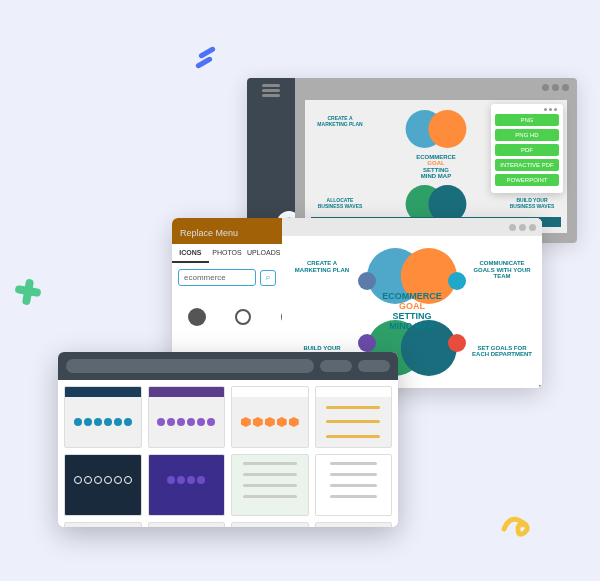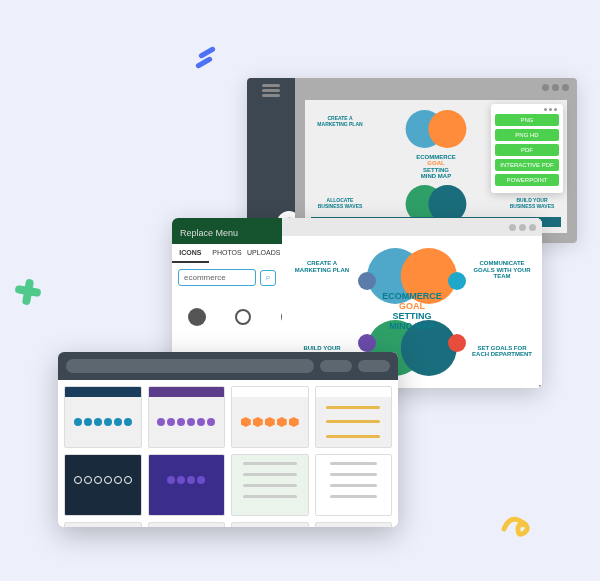--- a/index.html
+++ b/index.html
@@ -42,21 +42,21 @@
 .petal.br{background:#1A6D7C;bottom:4px;left:50%;transform:translateX(-20%)}
 .side-label{position:absolute;font-size:5px;color:#0A7D8C;font-weight:bold;text-align:center;line-height:1.1;width:50px}
 .side-label.stl{top:10px;left:4px}
 .side-label.str{top:10px;right:4px}
 .side-label.sbl{bottom:18px;left:4px}
 .side-label.sbr{bottom:18px;right:4px}
 .mm-footer{position:absolute;bottom:0;left:0;right:0;height:10px;background:#1A6D7C}
 
 
 .win2{position:absolute;top:218px;left:172px;width:370px;height:170px;border-radius:6px;overflow:hidden;box-shadow:0 6px 24px rgba(0,0,0,0.2);display:flex;background:#fff}
-.win2-side{width:110px;background:#14532d;display:flex;flex-direction:column}
+.win2-side{width:110px;background:#a16207;display:flex;flex-direction:column}
 .replace-title{color:#ddd;font-size:9px;padding:10px 8px 6px}
 .tabs{display:flex;background:#fff}
 .tab{flex:1;font-size:7px;text-align:center;padding:5px 0;color:#333;border-bottom:2px solid transparent}
 .tab.active{border-bottom-color:#333;font-weight:bold}
 .search-row{background:#fff;padding:6px;display:flex;gap:4px;align-items:center}
 .search-box{flex:1;border:1px solid #3BA8D8;border-radius:3px;padding:3px 5px;font-size:8px;color:#666}
 .search-ico{width:16px;height:16px;border:1px solid #3BA8D8;border-radius:3px;display:flex;align-items:center;justify-content:center;font-size:9px;color:#3BA8D8}
 .icons-grid{background:#fff;flex:1;display:grid;grid-template-columns:repeat(4,1fr);gap:4px;padding:4px}
 .icon-cell{aspect-ratio:1;display:flex;align-items:center;justify-content:center;font-size:16px}
 .ic-circ-f{width:18px;height:18px;border-radius:50%;background:#555}

